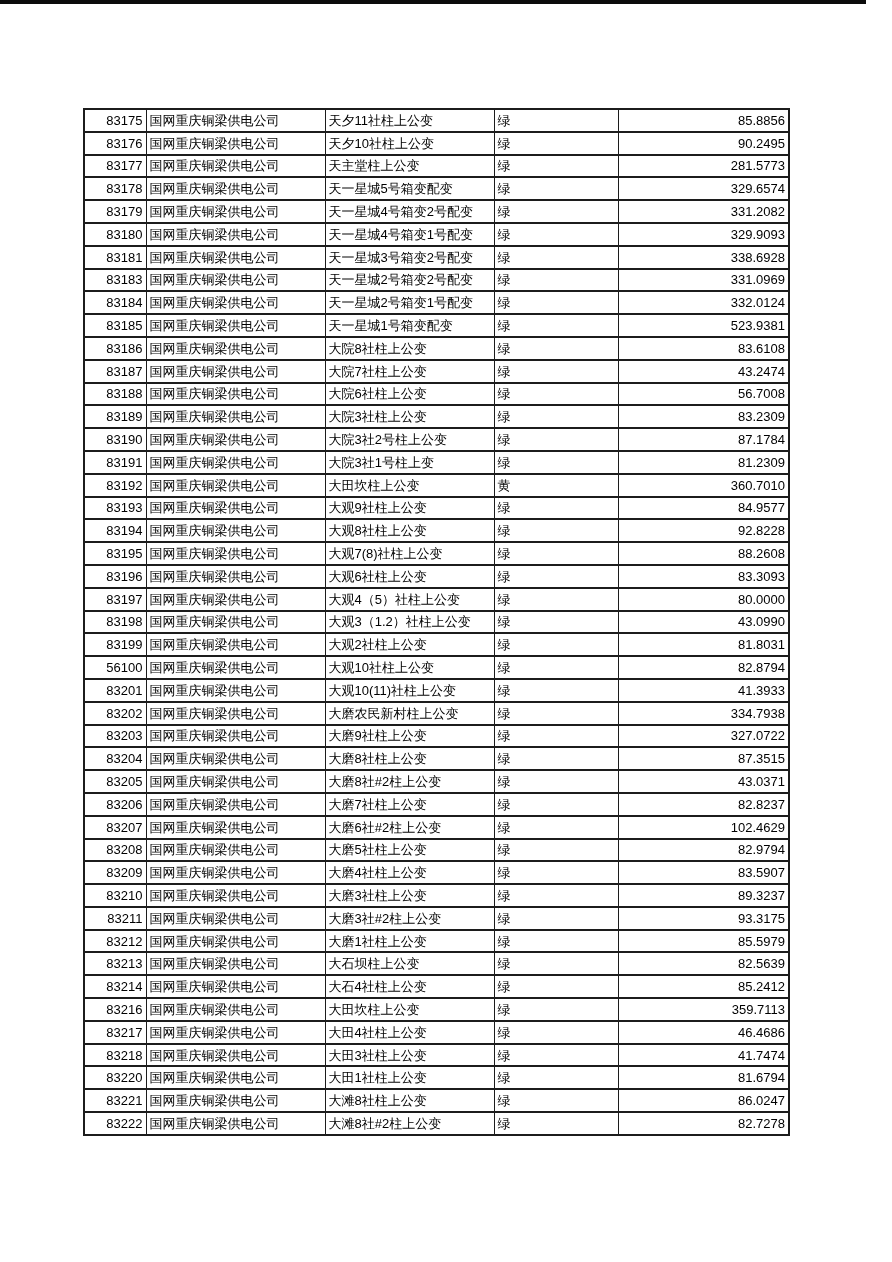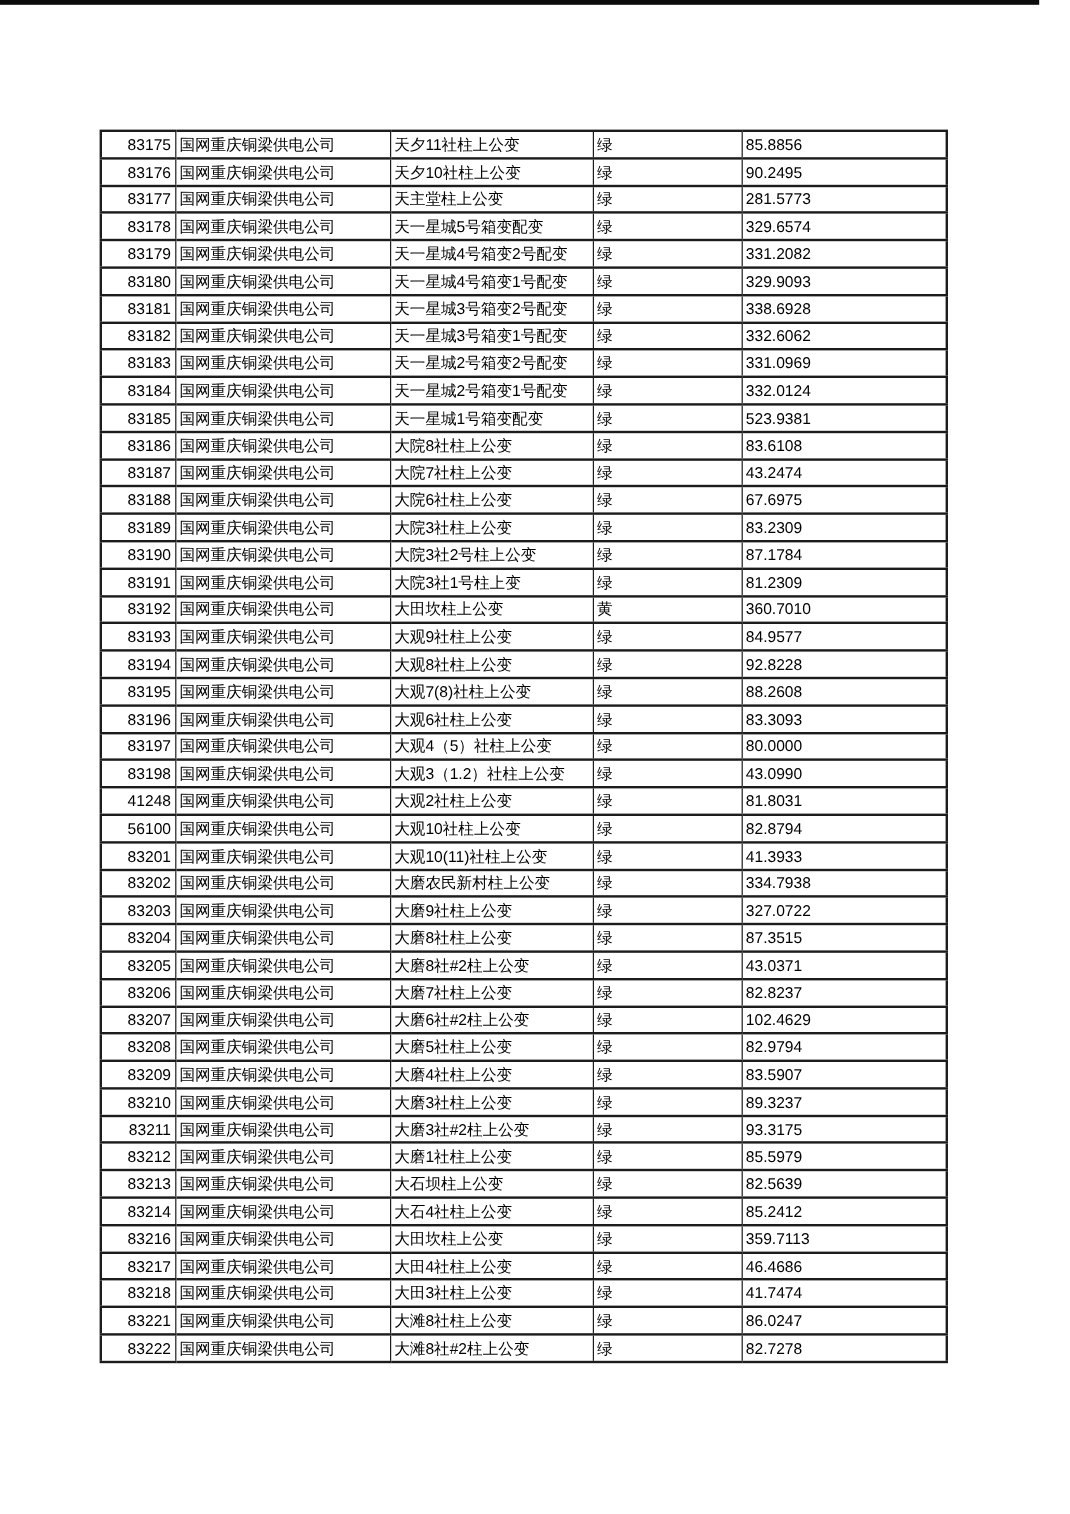--- a/index.html
+++ b/index.html
@@ -37,21 +37,21 @@
   .data-table td {
     border-top-width: 2px;
     border-bottom-width: 2px;
     padding: 0 3px;
     white-space: nowrap;
     overflow: hidden;
     vertical-align: middle;
   }
   .col-id    { text-align: right; padding-right: 6px; }
   .col-company, .col-device, .col-status { text-align: left; }
-  .col-value { text-align: left; }
+  .col-value { text-align: right; }
 </style>
 </head>
 <body>
 
 <div class="top-bar"></div>
 
 <table class="data-table">
   <colgroup>
     <col style="width:62px">
     <col style="width:179px">
@@ -103,27 +103,20 @@
         <td class="col-value">329.9093</td>
       </tr>
       <tr>
         <td class="col-id">83181</td>
         <td class="col-company">国网重庆铜梁供电公司</td>
         <td class="col-device">天一星城3号箱变2号配变</td>
         <td class="col-status">绿</td>
         <td class="col-value">338.6928</td>
       </tr>
       <tr>
-        <td class="col-id">83182</td>
-        <td class="col-company">国网重庆铜梁供电公司</td>
-        <td class="col-device">天一星城3号箱变1号配变</td>
-        <td class="col-status">绿</td>
-        <td class="col-value">332.6062</td>
-      </tr>
-      <tr>
         <td class="col-id">83183</td>
         <td class="col-company">国网重庆铜梁供电公司</td>
         <td class="col-device">天一星城2号箱变2号配变</td>
         <td class="col-status">绿</td>
         <td class="col-value">331.0969</td>
       </tr>
       <tr>
         <td class="col-id">83184</td>
         <td class="col-company">国网重庆铜梁供电公司</td>
         <td class="col-device">天一星城2号箱变1号配变</td>
@@ -149,21 +142,21 @@
         <td class="col-company">国网重庆铜梁供电公司</td>
         <td class="col-device">大院7社柱上公变</td>
         <td class="col-status">绿</td>
         <td class="col-value">43.2474</td>
       </tr>
       <tr>
         <td class="col-id">83188</td>
         <td class="col-company">国网重庆铜梁供电公司</td>
         <td class="col-device">大院6社柱上公变</td>
         <td class="col-status">绿</td>
-        <td class="col-value">67.6975</td>
+        <td class="col-value">56.7008</td>
       </tr>
       <tr>
         <td class="col-id">83189</td>
         <td class="col-company">国网重庆铜梁供电公司</td>
         <td class="col-device">大院3社柱上公变</td>
         <td class="col-status">绿</td>
         <td class="col-value">83.2309</td>
       </tr>
       <tr>
         <td class="col-id">83190</td>
@@ -222,21 +215,21 @@
         <td class="col-value">80.0000</td>
       </tr>
       <tr>
         <td class="col-id">83198</td>
         <td class="col-company">国网重庆铜梁供电公司</td>
         <td class="col-device">大观3（1.2）社柱上公变</td>
         <td class="col-status">绿</td>
         <td class="col-value">43.0990</td>
       </tr>
       <tr>
-        <td class="col-id">41248</td>
+        <td class="col-id">83199</td>
         <td class="col-company">国网重庆铜梁供电公司</td>
         <td class="col-device">大观2社柱上公变</td>
         <td class="col-status">绿</td>
         <td class="col-value">81.8031</td>
       </tr>
       <tr>
         <td class="col-id">56100</td>
         <td class="col-company">国网重庆铜梁供电公司</td>
         <td class="col-device">大观10社柱上公变</td>
         <td class="col-status">绿</td>
@@ -353,20 +346,27 @@
         <td class="col-device">大田4社柱上公变</td>
         <td class="col-status">绿</td>
         <td class="col-value">46.4686</td>
       </tr>
       <tr>
         <td class="col-id">83218</td>
         <td class="col-company">国网重庆铜梁供电公司</td>
         <td class="col-device">大田3社柱上公变</td>
         <td class="col-status">绿</td>
         <td class="col-value">41.7474</td>
+      </tr>
+      <tr>
+        <td class="col-id">83220</td>
+        <td class="col-company">国网重庆铜梁供电公司</td>
+        <td class="col-device">大田1社柱上公变</td>
+        <td class="col-status">绿</td>
+        <td class="col-value">81.6794</td>
       </tr>
       <tr>
         <td class="col-id">83221</td>
         <td class="col-company">国网重庆铜梁供电公司</td>
         <td class="col-device">大滩8社柱上公变</td>
         <td class="col-status">绿</td>
         <td class="col-value">86.0247</td>
       </tr>
       <tr>
         <td class="col-id">83222</td>

